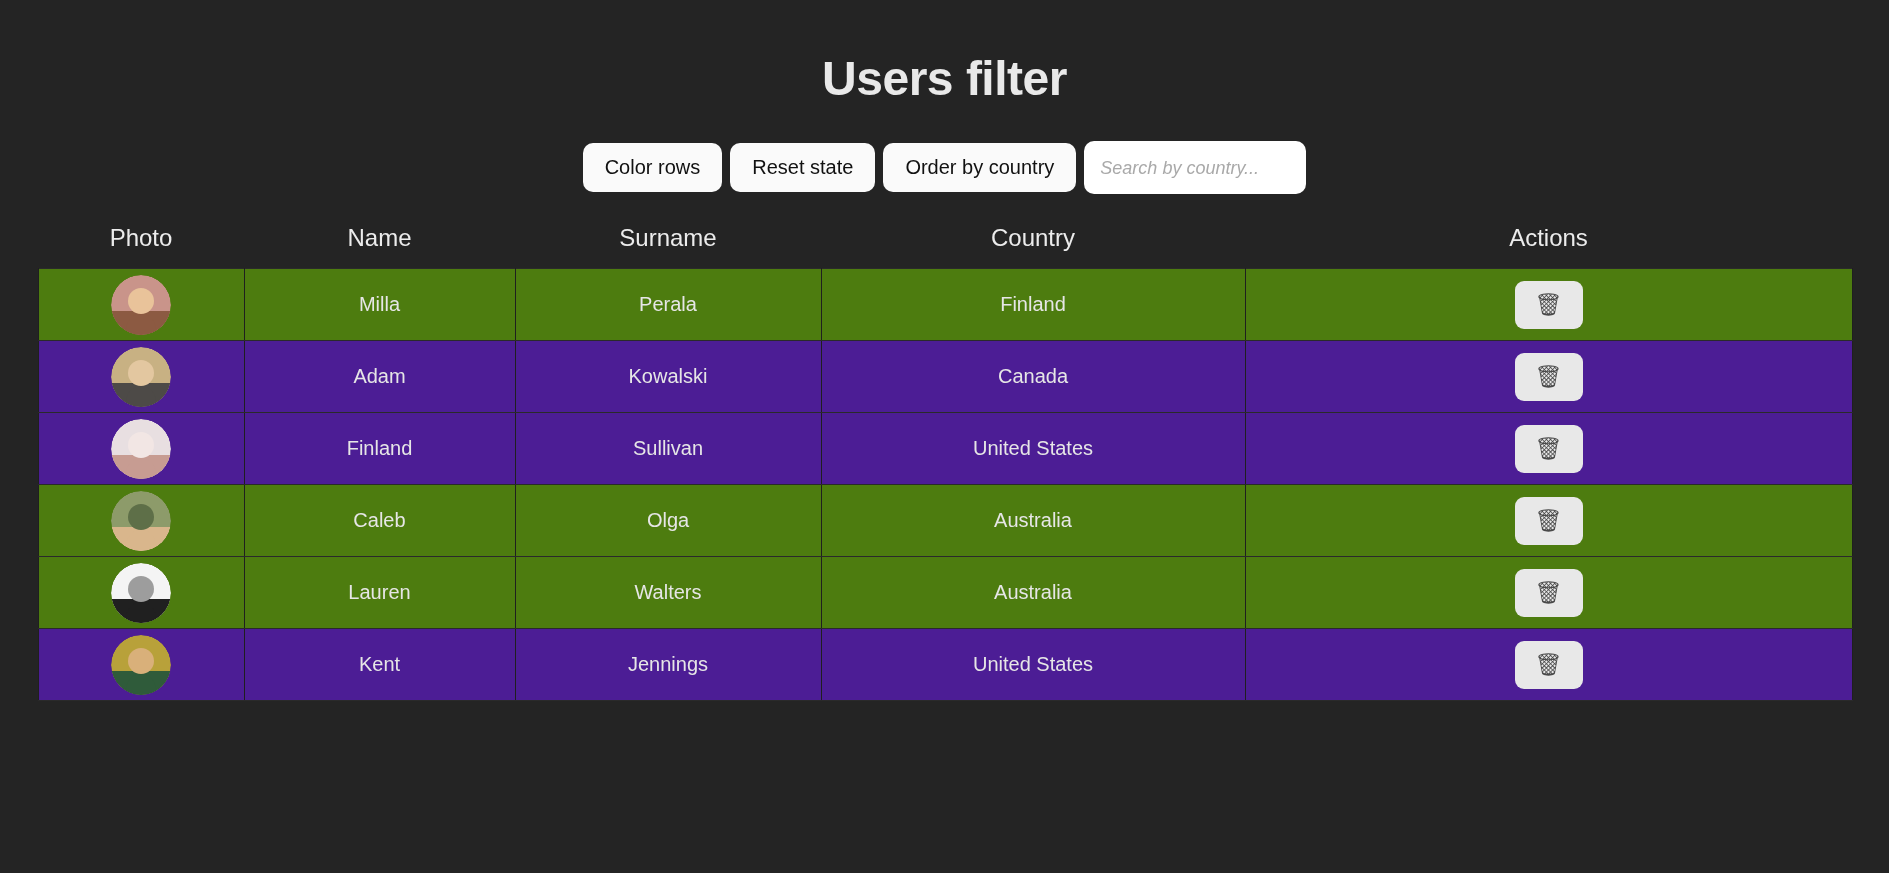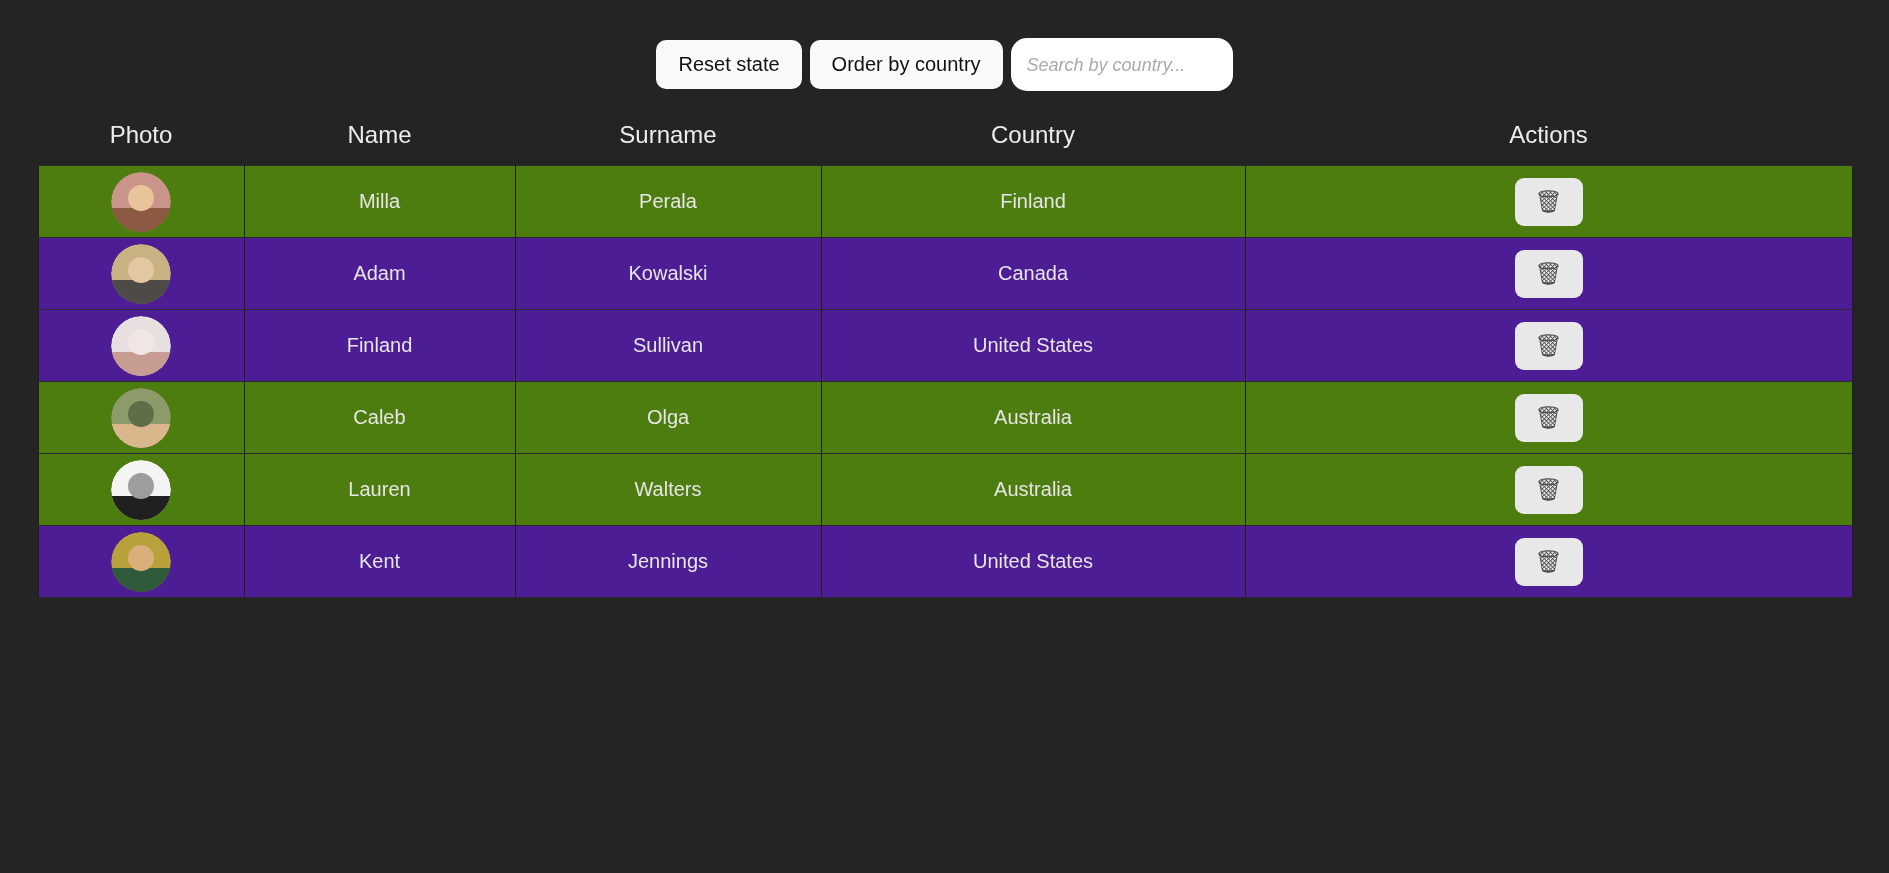--- a/index.html
+++ b/index.html
@@ -60,21 +60,21 @@
     display: inline-flex;
     align-items: center;
     justify-content: center;
   }
 
   .search-field {
     appearance: none;
     border: none;
     outline: none;
     background: #ffffff;
-    border-radius: 16px;
+    border-radius: 10px;
     height: 53px;
     width: 222px;
     padding: 0 16px;
     font-family: "Liberation Sans", "DejaVu Sans", sans-serif;
     font-size: 19px;
     color: #222;
   }
   .search-field::placeholder {
     color: #a9a9a9;
     font-style: italic;
@@ -159,22 +159,24 @@
     justify-content: center;
     font-family: "DejaVu Sans", sans-serif;
   }
   .trash-glyph { display: block; }
 </style>
 </head>
 <body>
 
 <div id="app">
 
+  <h1 class="page-title">Users filter</h1>
 
   <div class="toolbar">
+    <button class="tb-btn">Color rows</button>
     <button class="tb-btn">Reset state</button>
     <button class="tb-btn">Order by country</button>
     <input class="search-field" type="text" placeholder="Search by country..." style="">
   </div>
 
   <div class="table-wrap">
     <table class="users-table">
       <colgroup>
         <col class="c-photo">
           <col class="c-name">

